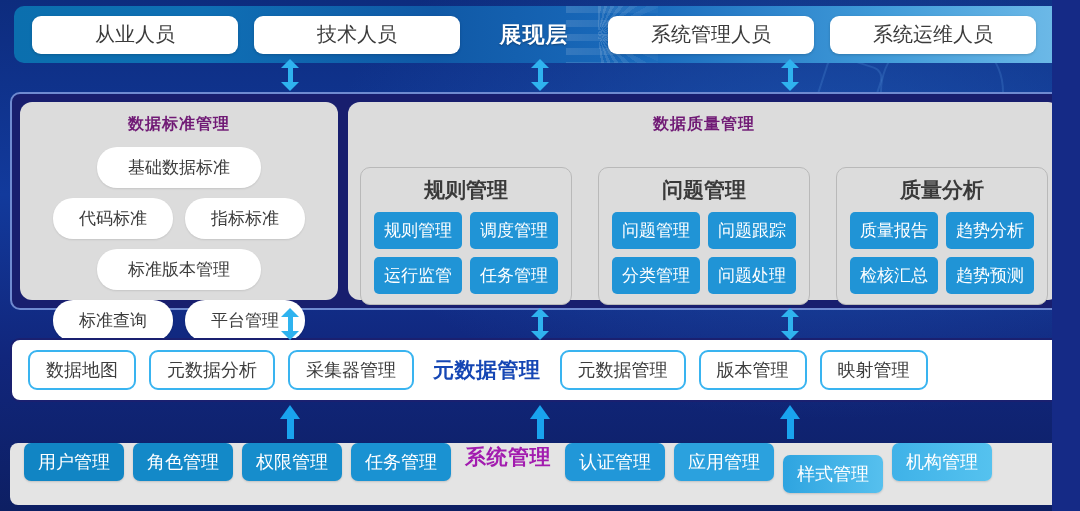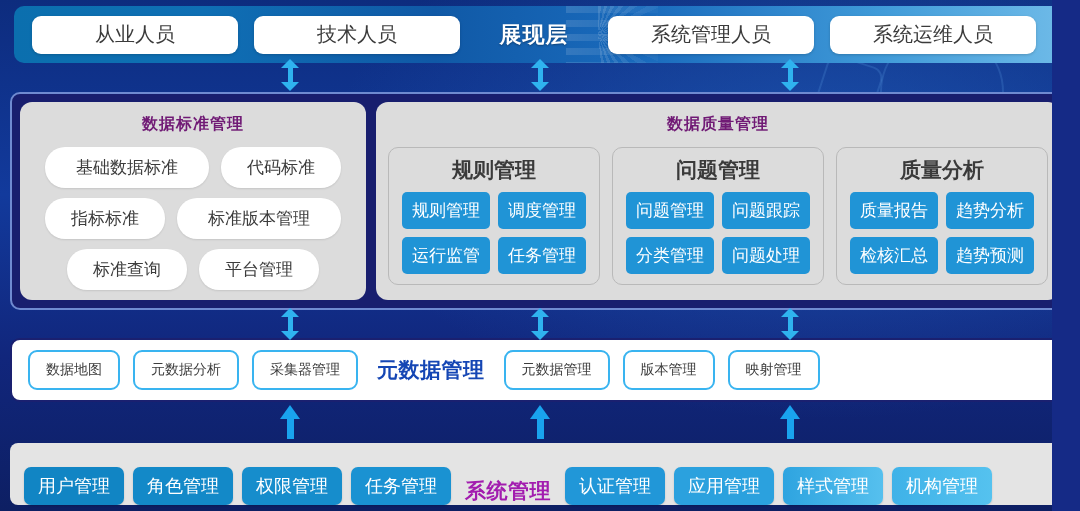--- a/index.html
+++ b/index.html
@@ -56,40 +56,40 @@
     box-sizing:border-box;padding:8px;display:flex;gap:10px;}
   .panel{background:#dcdcdc;border-radius:12px;box-sizing:border-box;padding:8px 12px 12px;}
   .panel-title{color:#701a75;font-size:16px;font-weight:bold;text-align:center;letter-spacing:1px;margin:4px 0 12px;}
   .p-left{width:358px;display:flex;flex-direction:column;}
   .grid-left{display:flex;flex-wrap:wrap;gap:10px 12px;justify-content:center;}
   .wchip{background:#fff;border-radius:20px;height:41px;display:flex;align-items:center;justify-content:center;
     color:#3c3c3c;font-size:17px;padding:0 12px;white-space:nowrap;box-shadow:0 1px 2px rgba(0,0,0,.10);}
   .w-wide{width:140px;} .w-mid{width:96px;}
 
   .p-right{flex:1;display:flex;flex-direction:column;}
-  .sub-row{display:flex;gap:12px;justify-content:center;}
+  .sub-row{display:flex;gap:26px;justify-content:center;margin-top:20px;}
   .subpanel{background:#dcdcdc;border:1px solid #b9b9b9;border-radius:10px;width:212px;
     box-sizing:border-box;padding:6px 10px 10px;}
   .sub-title{color:#3a3a3a;font-size:21px;font-weight:bold;text-align:center;margin:2px 0 8px;}
   .bgrid{display:flex;flex-wrap:wrap;gap:8px;justify-content:center;}
   .bchip{background:#2094d6;border-radius:5px;width:88px;height:37px;display:flex;align-items:center;
     justify-content:center;color:#fff;font-size:17px;white-space:nowrap;}
 
   
   .meta{position:absolute;left:10px;top:338px;width:1060px;height:64px;
     background:#fff;border:2px solid #1a2070;border-radius:10px;box-sizing:border-box;
     display:flex;align-items:center;gap:13px;padding:0 16px;}
   .ochip{border:2px solid #39b4f0;border-radius:9px;height:36px;padding:0 16px;
-    display:flex;align-items:center;justify-content:center;color:#3d3d3d;font-size:14px;white-space:nowrap;}
+    display:flex;align-items:center;justify-content:center;color:#3d3d3d;font-size:18px;white-space:nowrap;}
   .meta-title{color:#1546b4;font-size:21px;font-weight:bold;white-space:nowrap;padding:0 6px;letter-spacing:.5px;}
 
   
   .bottom{position:absolute;left:10px;top:443px;width:1060px;height:62px;
     background:#e4e4e4;border-radius:8px;box-sizing:border-box;
-    display:flex;align-items:flex-end;gap:9px;padding:0 14px;}
+    display:flex;align-items:flex-start;gap:9px;padding:0 14px;}
   .gchip{border-radius:7px;height:38px;padding:0 14px;display:flex;align-items:center;justify-content:center;
     color:#fff;font-size:18px;white-space:nowrap;box-shadow:0 1px 2px rgba(0,0,0,.15);}
   .bot-title{color:#a21caf;font-size:21px;font-weight:bold;white-space:nowrap;padding:0 5px;letter-spacing:.5px;}
 </style>
 </head>
 <body>
 
 <div class="stage">
 
   <div class="wm wm1"></div>

